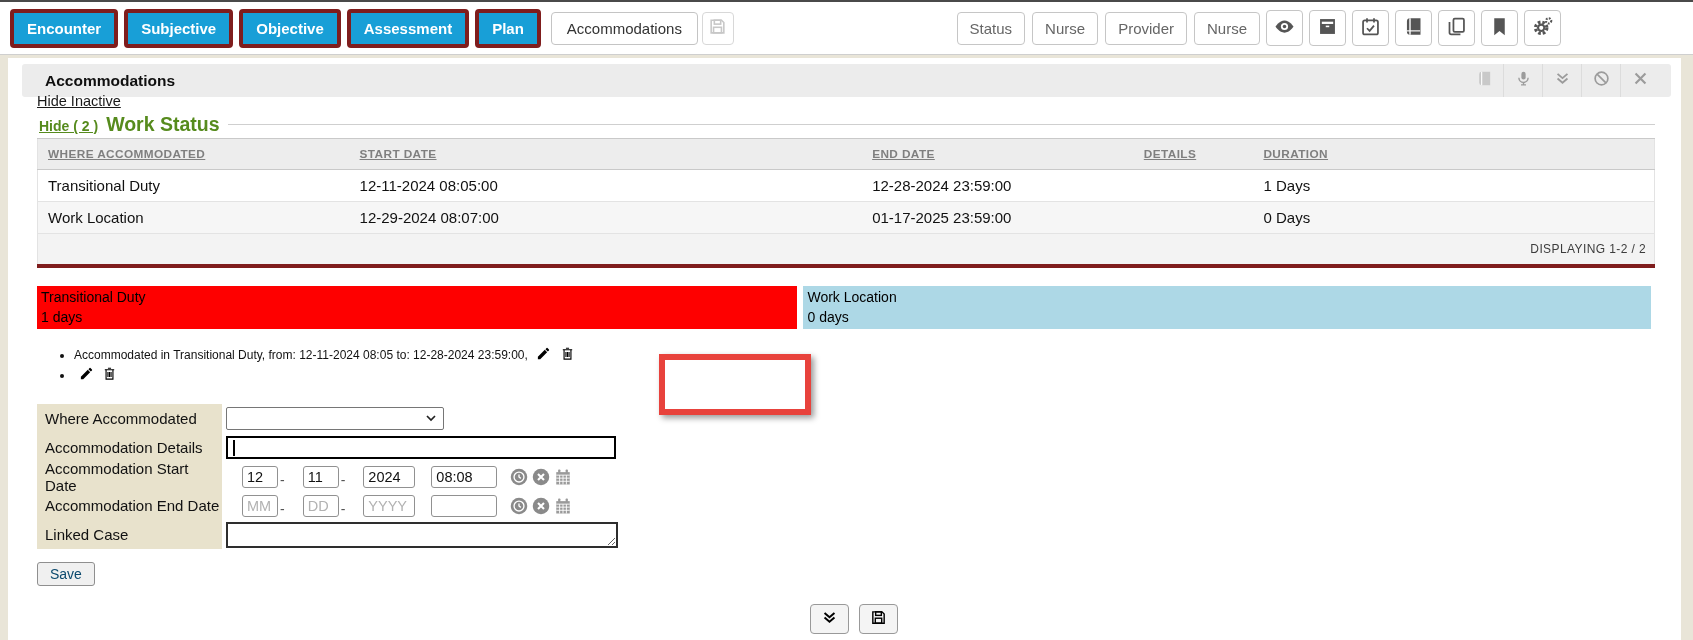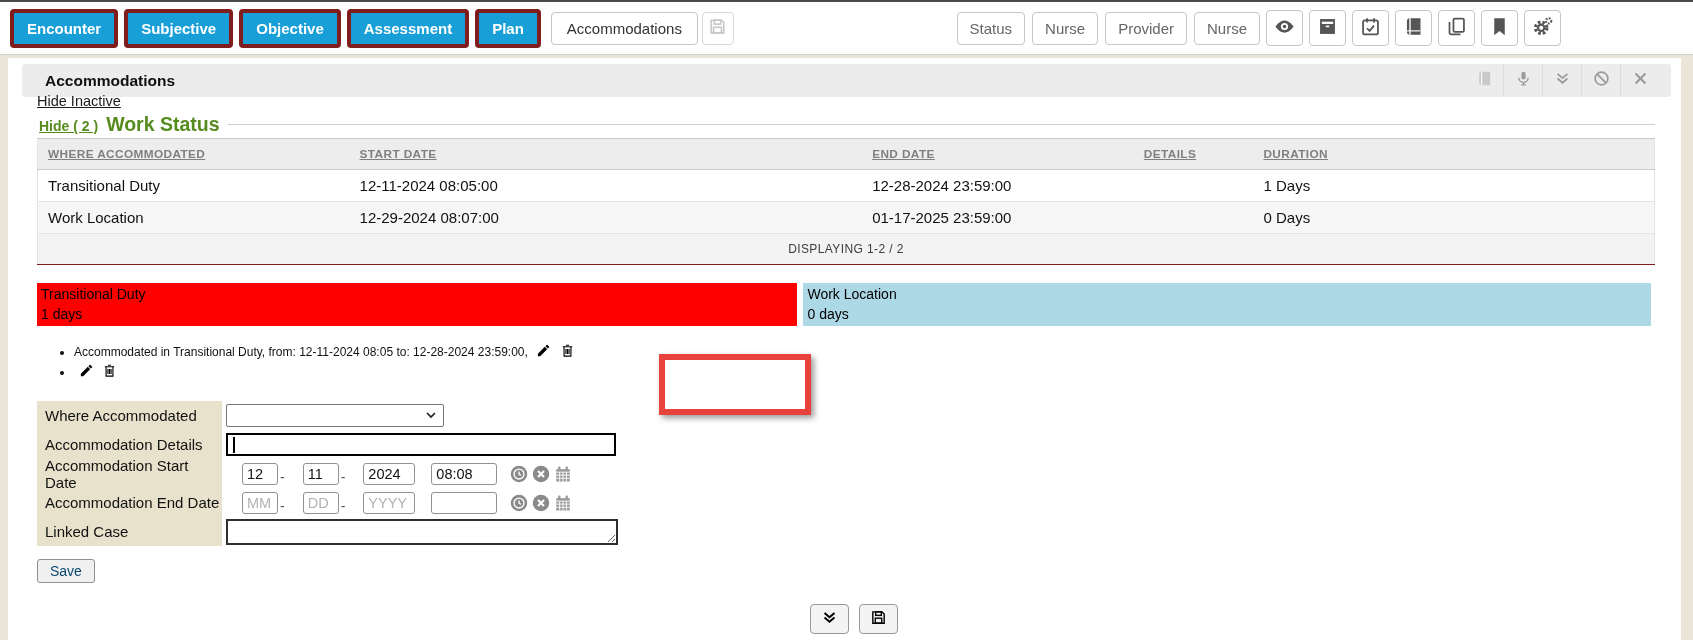--- a/index.html
+++ b/index.html
@@ -42,22 +42,22 @@
   .ws-toggle{color:#568b1d;font-weight:bold;font-size:14px;text-decoration:underline;cursor:pointer;}
   .ws-title{color:#568b1d;font-weight:bold;font-size:19.5px;}
 
   table.acc{width:100%;border-collapse:collapse;font-size:15px;color:#111;
             border-left:1px solid #e3e3e3;border-right:1px solid #e3e3e3;margin-top:2px;}
   table.acc thead tr{background:#ededed;}
   table.acc th{color:#7f7f7f;font-size:11.8px;font-weight:bold;text-align:left;text-decoration:underline;
                letter-spacing:.4px;padding:8px 10px;border-top:1px solid #c9c9c9;border-bottom:1px solid #c9c9c9;cursor:pointer;}
   table.acc td{padding:7px 10px;border-bottom:1px solid #e3e3e3;}
   table.acc tbody tr.alt{background:#f6f6f6;}
-  table.acc tfoot td{background:#f3f3f3;text-align:center;font-size:12px;color:#3c3c3c;
-                     letter-spacing:.4px;padding:8px;border-bottom:1px solid #7f1d1d;}
+  table.acc tfoot td{background:#f3f3f3;text-align:right;font-size:12px;color:#3c3c3c;
+                     letter-spacing:.4px;padding:8px;border-bottom:4px solid #7f1d1d;}
 
   .timeline{margin-top:18px;height:43px;display:flex;gap:6px;}
   .seg{box-sizing:border-box;padding:1px 4px;font-size:14px;line-height:20px;color:#000;overflow:hidden;flex:none;}
 
   ul.acc-list{margin:16px 0 0 0;padding:0 0 0 37px;}
   ul.acc-list li{font-size:12px;line-height:20px;color:#111;}
   .row-icon{width:15px;height:15px;vertical-align:-2px;margin-left:5px;cursor:pointer;color:#000;}
 
   .red-annotation{position:absolute;left:651px;top:296px;width:152px;height:61px;box-sizing:border-box;
                   border:6px solid #e8423c;box-shadow:3px 3px 6px rgba(0,0,0,.40);z-index:5;}

